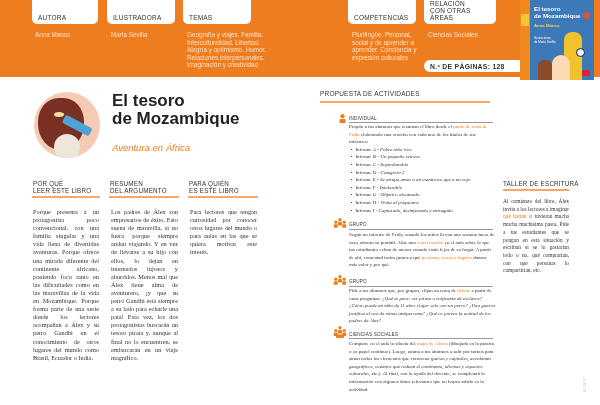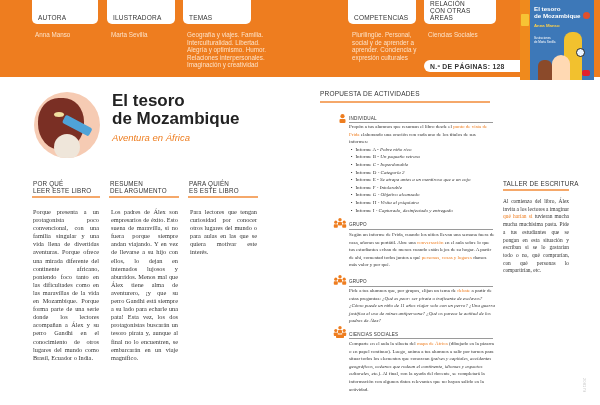--- a/index.html
+++ b/index.html
@@ -30,21 +30,21 @@
   .cover .lens { position: absolute; left: 56px; top: 48px; width: 9px; height: 9px; border: 1.5px solid #222; border-radius: 50%; background: #eaf4ff; }
   .cover .sm { position: absolute; left: 62px; top: 70px; width: 8px; height: 6px; background: #e3202e; border-radius: 2px; }
 
   
   .mascot { position: absolute; left: 34px; top: 92px; width: 66px; height: 66px; border-radius: 50%; background: #f6cbb3; overflow: hidden; }
   .mascot .head { position: absolute; left: 4px; top: 6px; width: 46px; height: 52px; background: #7a2f24; border-radius: 45% 45% 50% 50%; }
   .mascot .beard { position: absolute; left: 20px; top: 42px; width: 26px; height: 26px; background: #efe6da; border-radius: 50%; }
   .mascot .eye { position: absolute; left: 20px; top: 20px; width: 10px; height: 5px; background: #f0e0a0; border-radius: 50%; }
   .mascot .scope { position: absolute; left: 30px; top: 22px; width: 30px; height: 9px; background: #4fa3d8; transform: rotate(28deg); transform-origin: left center; border-radius: 2px; }
   .title { position: absolute; left: 112px; top: 92px; font-size: 17px; font-weight: bold; color: #222; line-height: 18px; }
-  .subtitle { position: absolute; left: 112px; top: 132px; font-size: 9.5px; font-style: italic; color: #ee7d1f; }
+  .subtitle { position: absolute; left: 112px; top: 142px; font-size: 9.5px; font-style: italic; color: #ee7d1f; }
 
   
   .colhead { position: absolute; top: 180px; font-size: 6.3px; color: #333; line-height: 7.2px; letter-spacing: 0.2px; }
   .colline { position: absolute; top: 196px; height: 1.5px; background: #f5a86a; }
   .bodytxt { position: absolute; top: 208px; font-family: "Liberation Serif", serif; font-size: 6.3px; line-height: 8.1px; color: #333; text-align: justify; }
 
   
   .prop-h { position: absolute; left: 320px; top: 90px; font-size: 6.5px; color: #333; letter-spacing: 0.2px; }
   .prop-line { position: absolute; left: 320px; top: 101px; width: 170px; height: 1.5px; background: #f5a86a; }
   .sect-h { position: absolute; left: 349px; font-size: 4.6px; color: #333; letter-spacing: 0.2px; }

